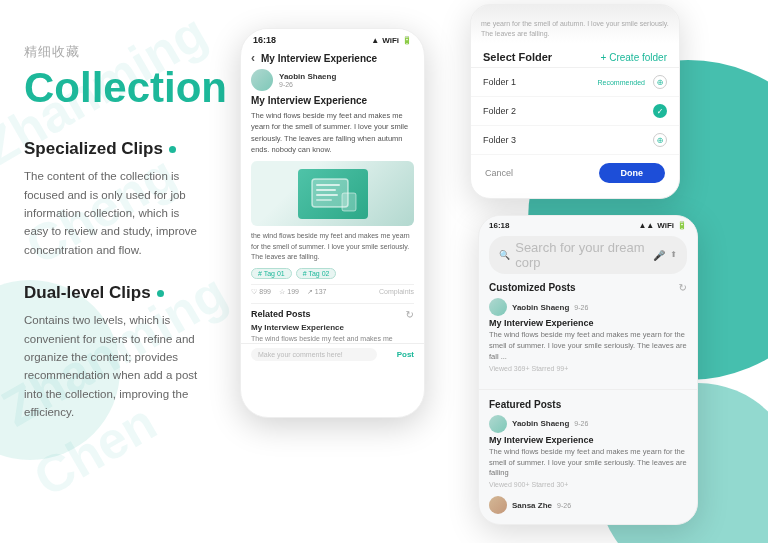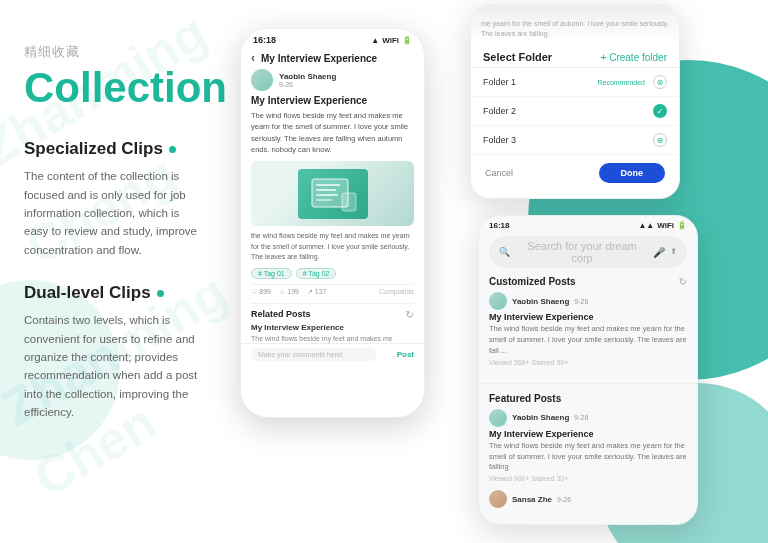--- a/index.html
+++ b/index.html
@@ -350,21 +350,21 @@
     .p3-statusbar .icons { display: flex; gap: 3px; align-items: center; }
     .p3-search {
       display: flex;
       align-items: center;
       background: #eee;
       border-radius: 16px;
       margin: 4px 10px;
       padding: 4px 10px;
       gap: 5px;
     }
-    .p3-search-text { font-size: 11px; color: #bbb; flex: 1; text-align: center; }
+    .p3-search-text { font-size: 13px; color: #bbb; flex: 1; }
     .p3-search-icons { display: flex; gap: 4px; color: #999; font-size: 10px; }
     .p3-section {
       padding: 4px 10px;
     }
     .p3-section-header {
       display: flex;
       align-items: center;
       justify-content: space-between;
       margin-bottom: 5px;
     }

